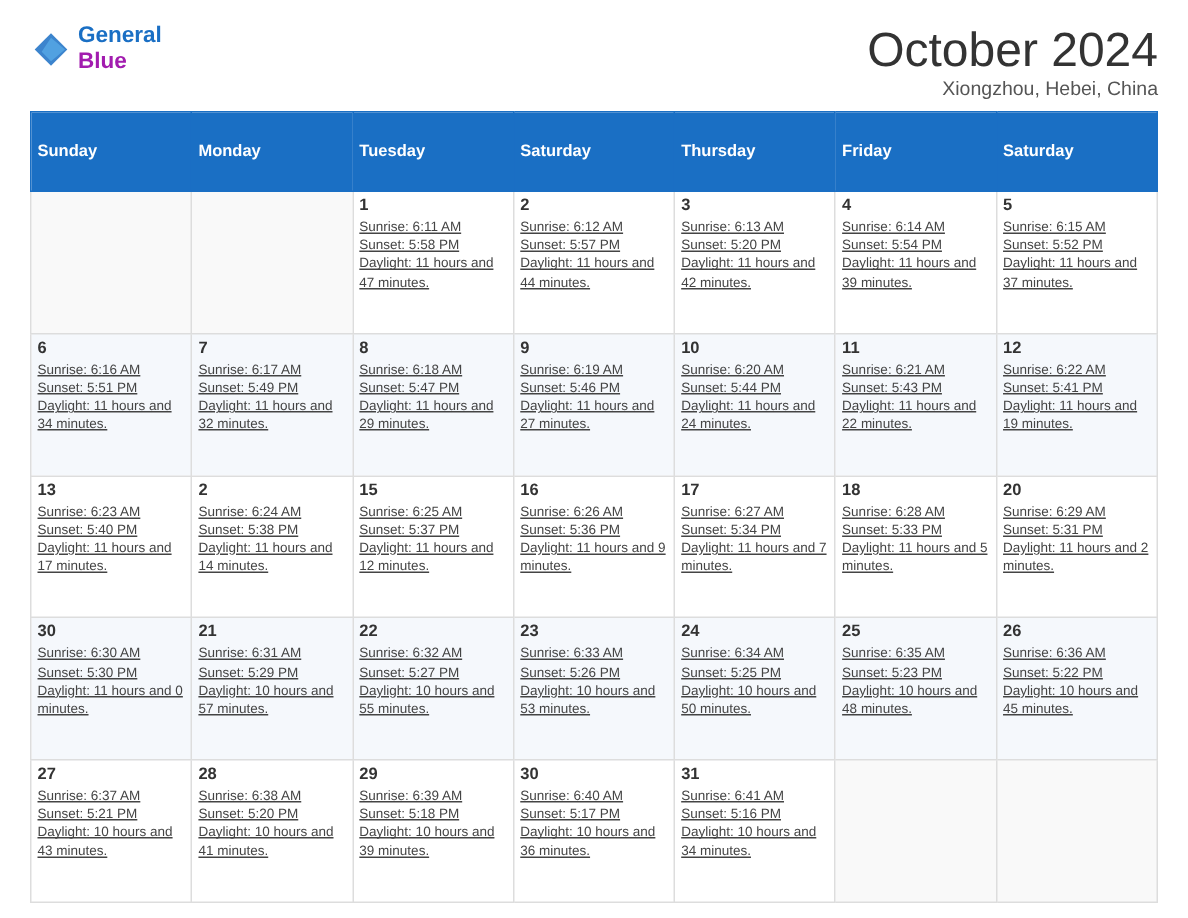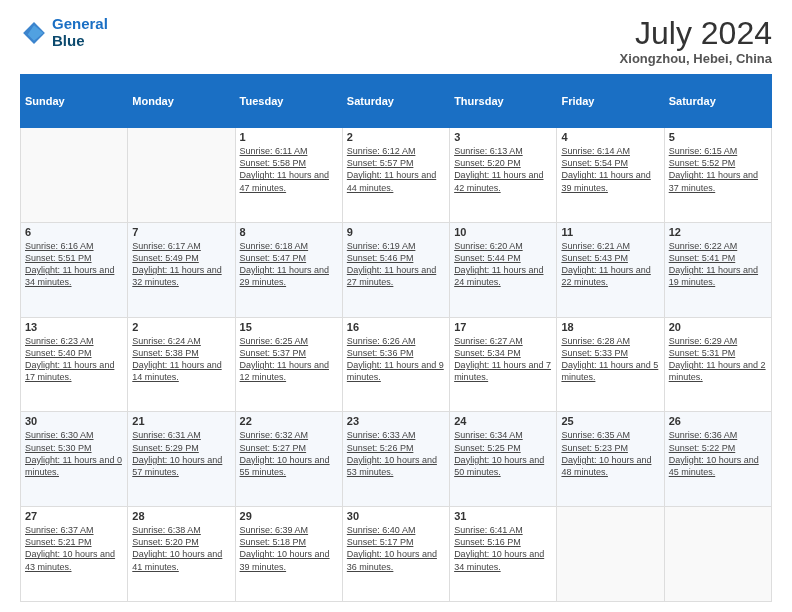--- a/index.html
+++ b/index.html
@@ -46,21 +46,20 @@
     }
     .month-title {
       font-size: 32px;
       font-weight: normal;
       color: #333;
       line-height: 1.1;
     }
     .subtitle {
       font-size: 13px;
       color: #555;
-      font-weight: bold;
     }
     .calendar {
       flex: 1;
       border: 1px solid #ccc;
       border-collapse: collapse;
       width: 100%;
       table-layout: fixed;
     }
     .calendar th {
       background: #1a6fc4;
@@ -105,25 +104,25 @@
 <div class="page">
   <div class="header">
     <div class="logo">
       <svg class="logo-icon" viewBox="0 0 36 36">
         <rect x="0" y="0" width="36" height="36" fill="none"></rect>
         <polygon points="18,4 32,18 18,32 4,18" fill="#1a6fc4" opacity="0.85"></polygon>
         <polygon points="18,8 30,18 18,28 10,20" fill="#5aaeea" opacity="0.7"></polygon>
       </svg>
       <div class="logo-text">
         <div><span>General</span></div>
-        <div><span style="color:#0c4a6e">Blue</span></div>
+        <div><span style="color:#a21caf">Blue</span></div>
       </div>
     </div>
     <div class="title-block">
-      <div class="month-title">July 2024</div>
+      <div class="month-title">October 2024</div>
       <div class="subtitle">Xiongzhou, Hebei, China</div>
     </div>
   </div>
 
   <table class="calendar" id="cal-table">
     <thead>
       <tr id="cal-header-row">
           <th>Sunday</th>
           <th>Monday</th>
           <th>Tuesday</th>

